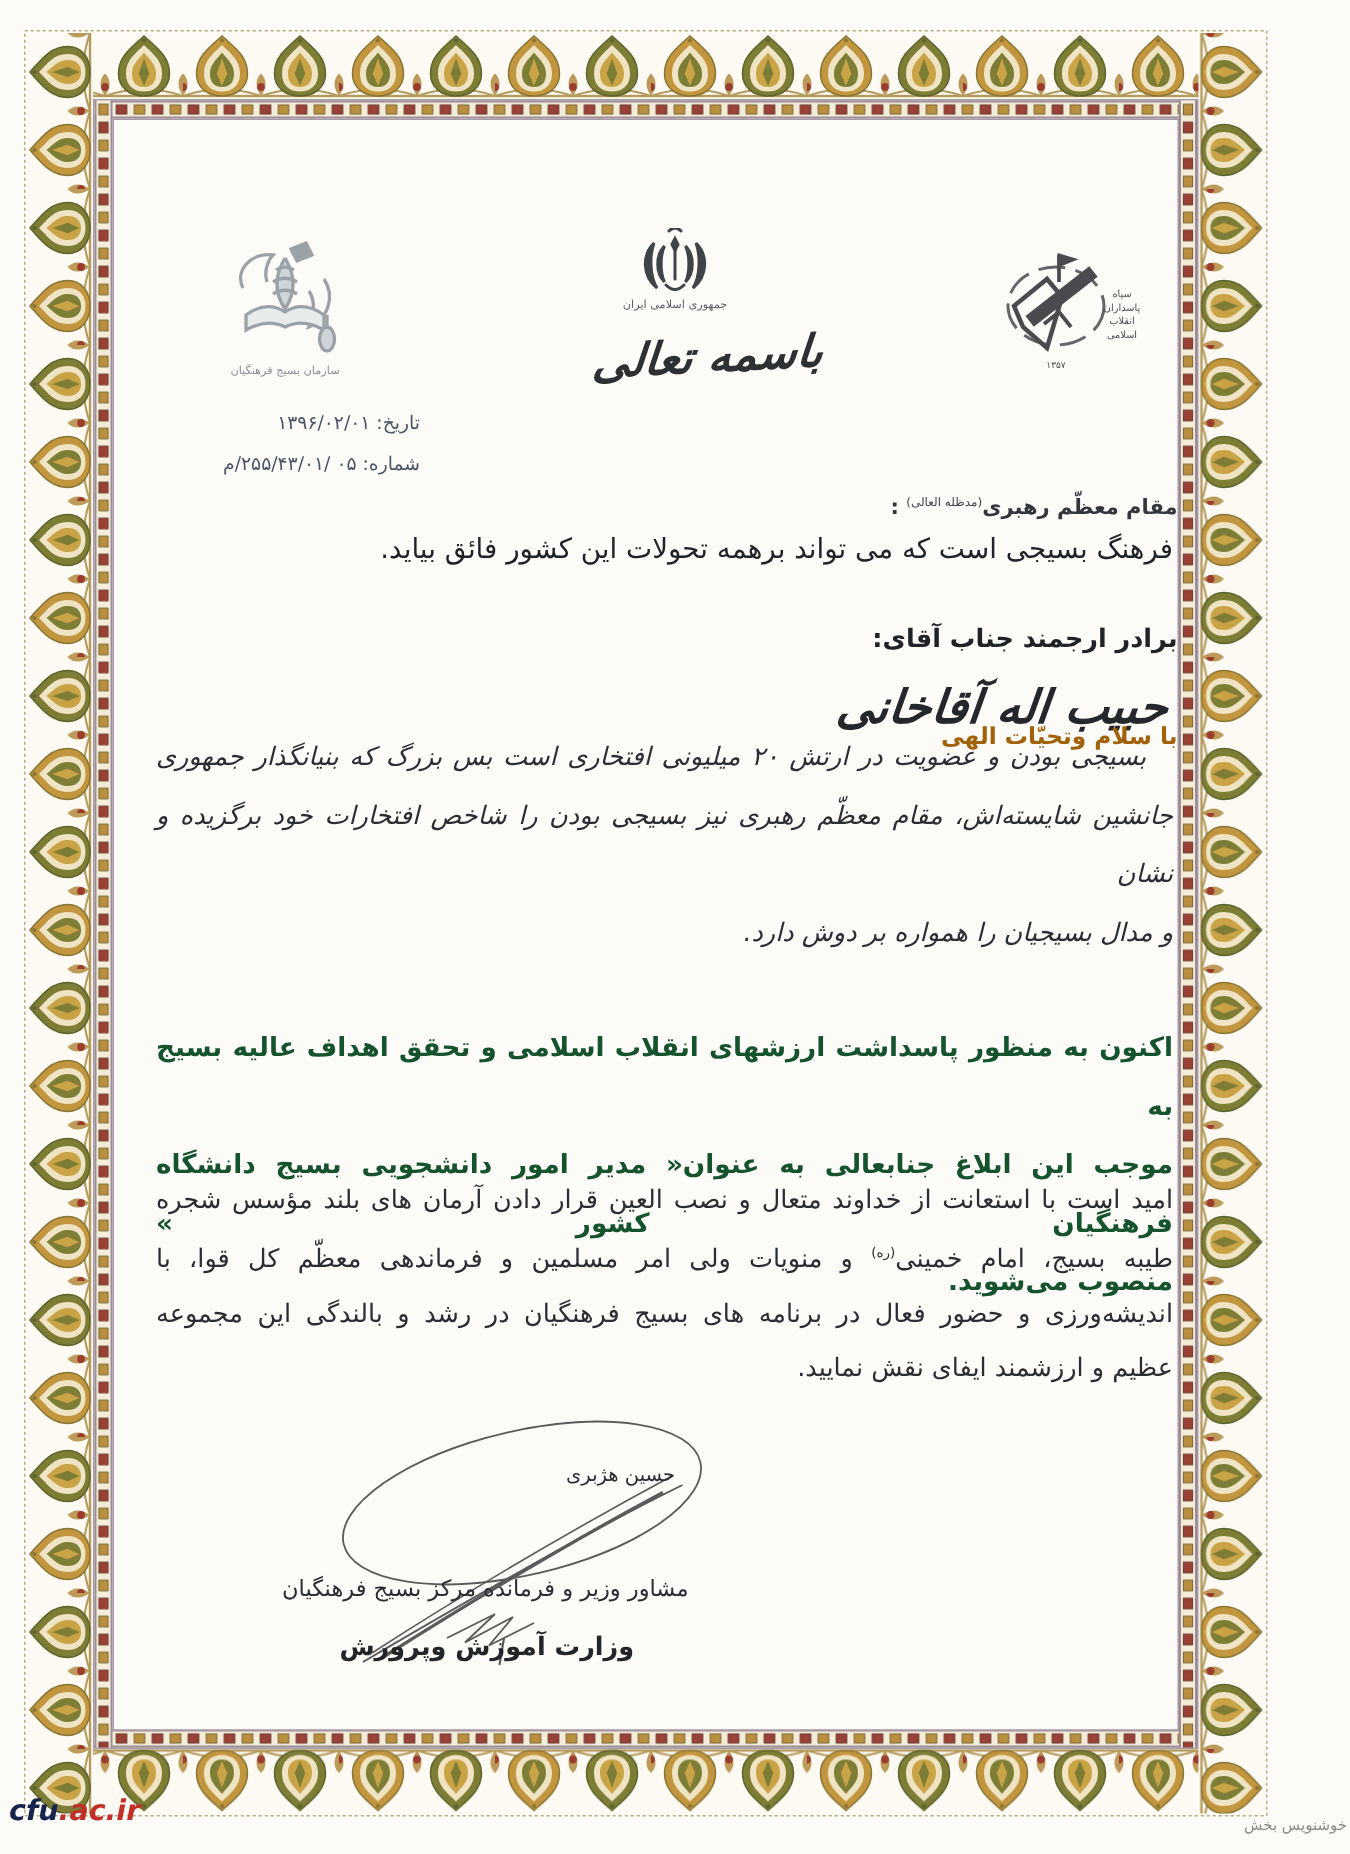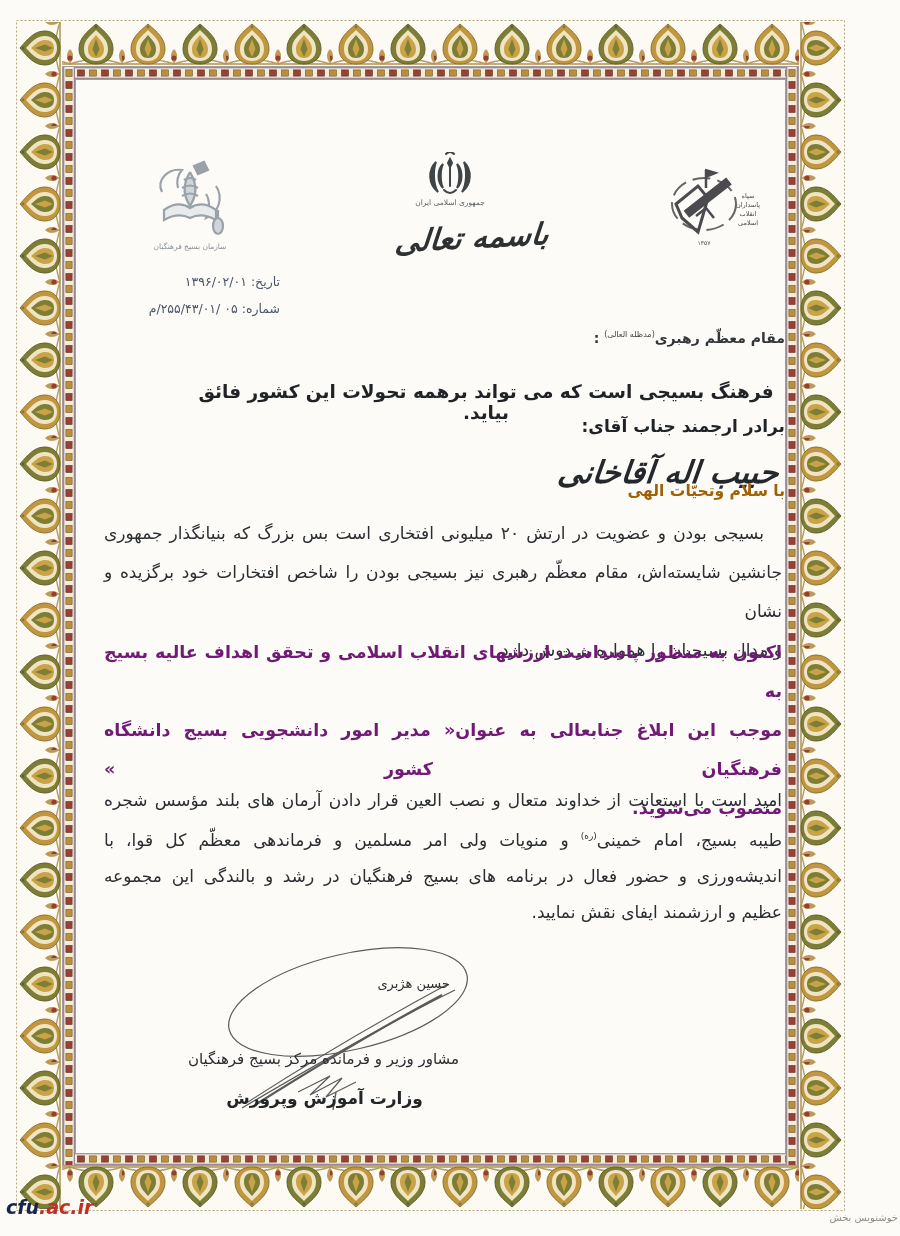--- a/index.html
+++ b/index.html
@@ -17,31 +17,31 @@
   .logo-caption{font-size:7.5px; color:#8a9096; text-align:center; direction:rtl;}
   .emblem-caption{font-size:7.5px; color:#5a5f63; text-align:center; direction:rtl; letter-spacing:1px;}
   #bismillah{
     left:372px; top:220px; width:200px; text-align:center;
     font-family:"DejaVu Serif", serif; font-style:italic; font-weight:bold;
     font-size:30px; color:#2e3134; transform:skewX(-8deg) rotate(-3deg);
   }
   #meta{left:100px; top:268px; width:180px; font-size:12.5px; color:#4a5568; line-height:27px; direction:rtl; text-align:right;}
   #leader-line{left:545px; top:330px; width:240px; text-align:right; direction:rtl; font-size:14px; color:#33373c; font-weight:600;}
   #leader-line sup{font-size:8px; font-weight:normal; color:#43474c;}
-  #quote{left:190px; top:356px; width:592px; font-size:18.5px; font-weight:bold; color:#1f2327; direction:rtl; text-align:center;margin-top:25px;}
+  #quote{left:190px; top:356px; width:592px; font-size:18.5px; font-weight:normal; color:#1f2327; direction:rtl; text-align:right;}
   #addressee{left:360px; top:416px; width:425px; direction:rtl; text-align:right; color:#1f2327;}
   #addressee .lbl{font-size:17px; font-weight:bold; vertical-align:18px;}
   #addressee .nm{
     font-family:"DejaVu Serif", serif; font-style:italic; font-weight:bold;
     font-size:31px; display:inline-block; transform:skewX(-6deg); margin-right:6px; color:#24272b;
   }
   #salutation{left:580px; top:482px; width:205px; font-size:15.5px; font-weight:bold; direction:rtl; text-align:right; color:#a16207;}
   .para{left:104px; width:678px; direction:rtl; font-size:17px; color:#2a2d32;}
-  #para1{top:514px; line-height:39px;}
-  #para2{top:633px; line-height:39px; font-weight:bold; color:#701a75; font-size:17.5px;}
+  #para1{top:486px; line-height:39px;font-style:italic;}
+  #para2{top:680px; line-height:39px; font-weight:bold; color:#14532d; font-size:17.5px;}
   #para3{top:782px; line-height:36px;}
   .indent1{padding-right:18px;}
   sup.tiny{font-size:9px;}
   
   #sig-name{left:310px; top:976px; width:140px; font-size:13px; color:#2a2d32;}
   #sig-title{left:186px; top:1014px; width:275px; text-align:center; font-size:15px; color:#2a2d32;margin-top:36px;}
   #sig-org{left:222px; top:1088px; width:205px; text-align:center; font-size:17px; font-weight:bold; color:#232629;}
   
   #watermark{left:6px; top:1196px; font-style:italic; font-weight:bold; font-size:19px; letter-spacing:0;}
   #watermark .w1{color:#15254d;}

